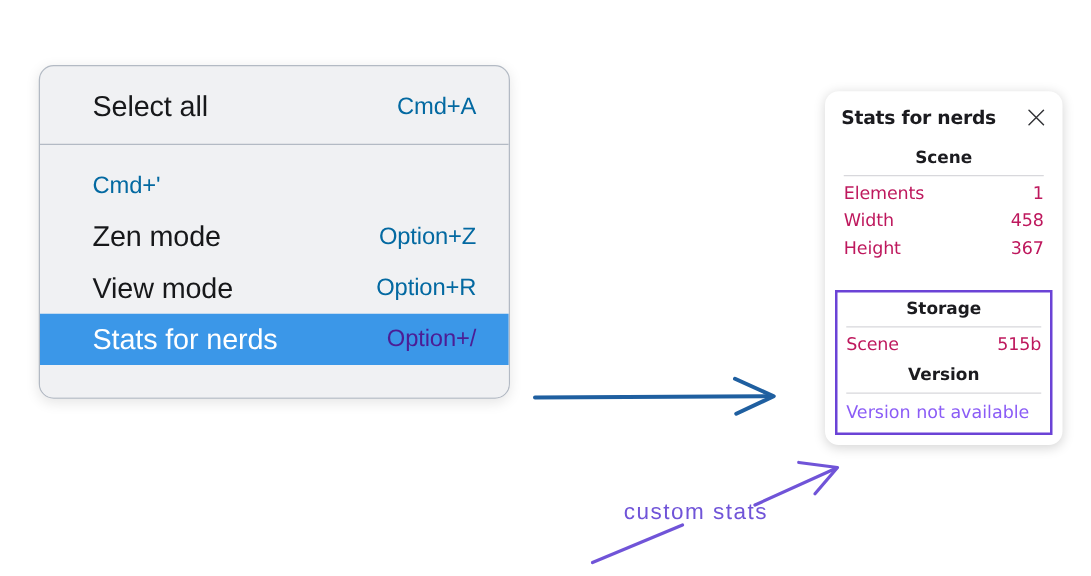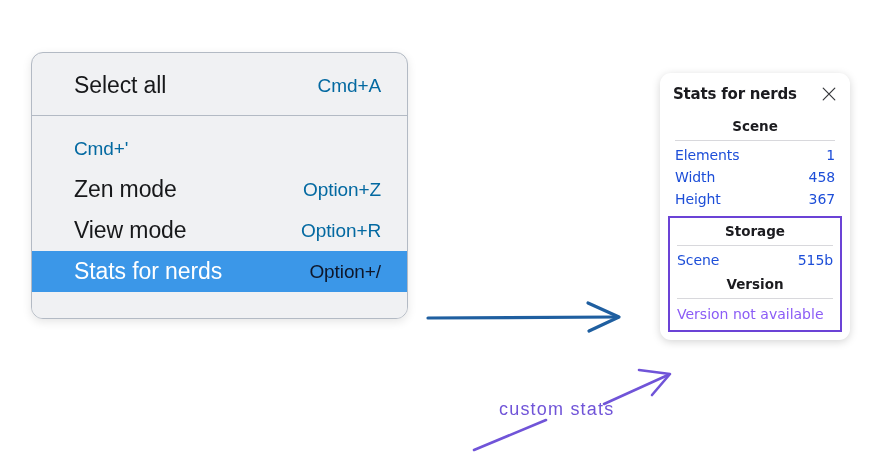--- a/index.html
+++ b/index.html
@@ -60,21 +60,21 @@
     color: #0369a1;
     letter-spacing: -0.1px;
   }
   .menu-item.selected {
     background: #3b97e8;
   }
   .menu-item.selected .label {
     color: #ffffff;
   }
   .menu-item.selected .shortcut {
-    color: #0f172a;
+    color: #4c1d95;
   }
 
   
   #stats-panel {
     position: absolute;
     left: 660px;
     top: 73px;
     width: 190px;
     background: #ffffff;
     border-radius: 11px;
@@ -112,34 +112,34 @@
   .rule {
     height: 1px;
     background: #d8d8dc;
     margin: 0 2px 3px 2px;
   }
   .stat-row {
     display: flex;
     justify-content: space-between;
     align-items: baseline;
     font-size: 14px;
-    color: #1d4ed8;
+    color: #be185d;
     padding: 3px 2px;
   }
   .stat-row .k { letter-spacing: -0.1px; }
   .stat-row .v { letter-spacing: -0.1px; }
   .note-row {
     font-size: 14px;
     color: #8b5cf6;
     padding: 4px 2px 2px 2px;
   }
   
   .purple-box {
     border: 2px solid #6b43d6;
-    margin: 6px -5px -6px -5px;
+    margin: 22px -5px -6px -5px;
     padding: 0 5px 6px 5px;
   }
 
   
   #annotations {
     position: absolute;
     left: 0; top: 0;
     width: 873px; height: 461px;
     pointer-events: none;
   }

